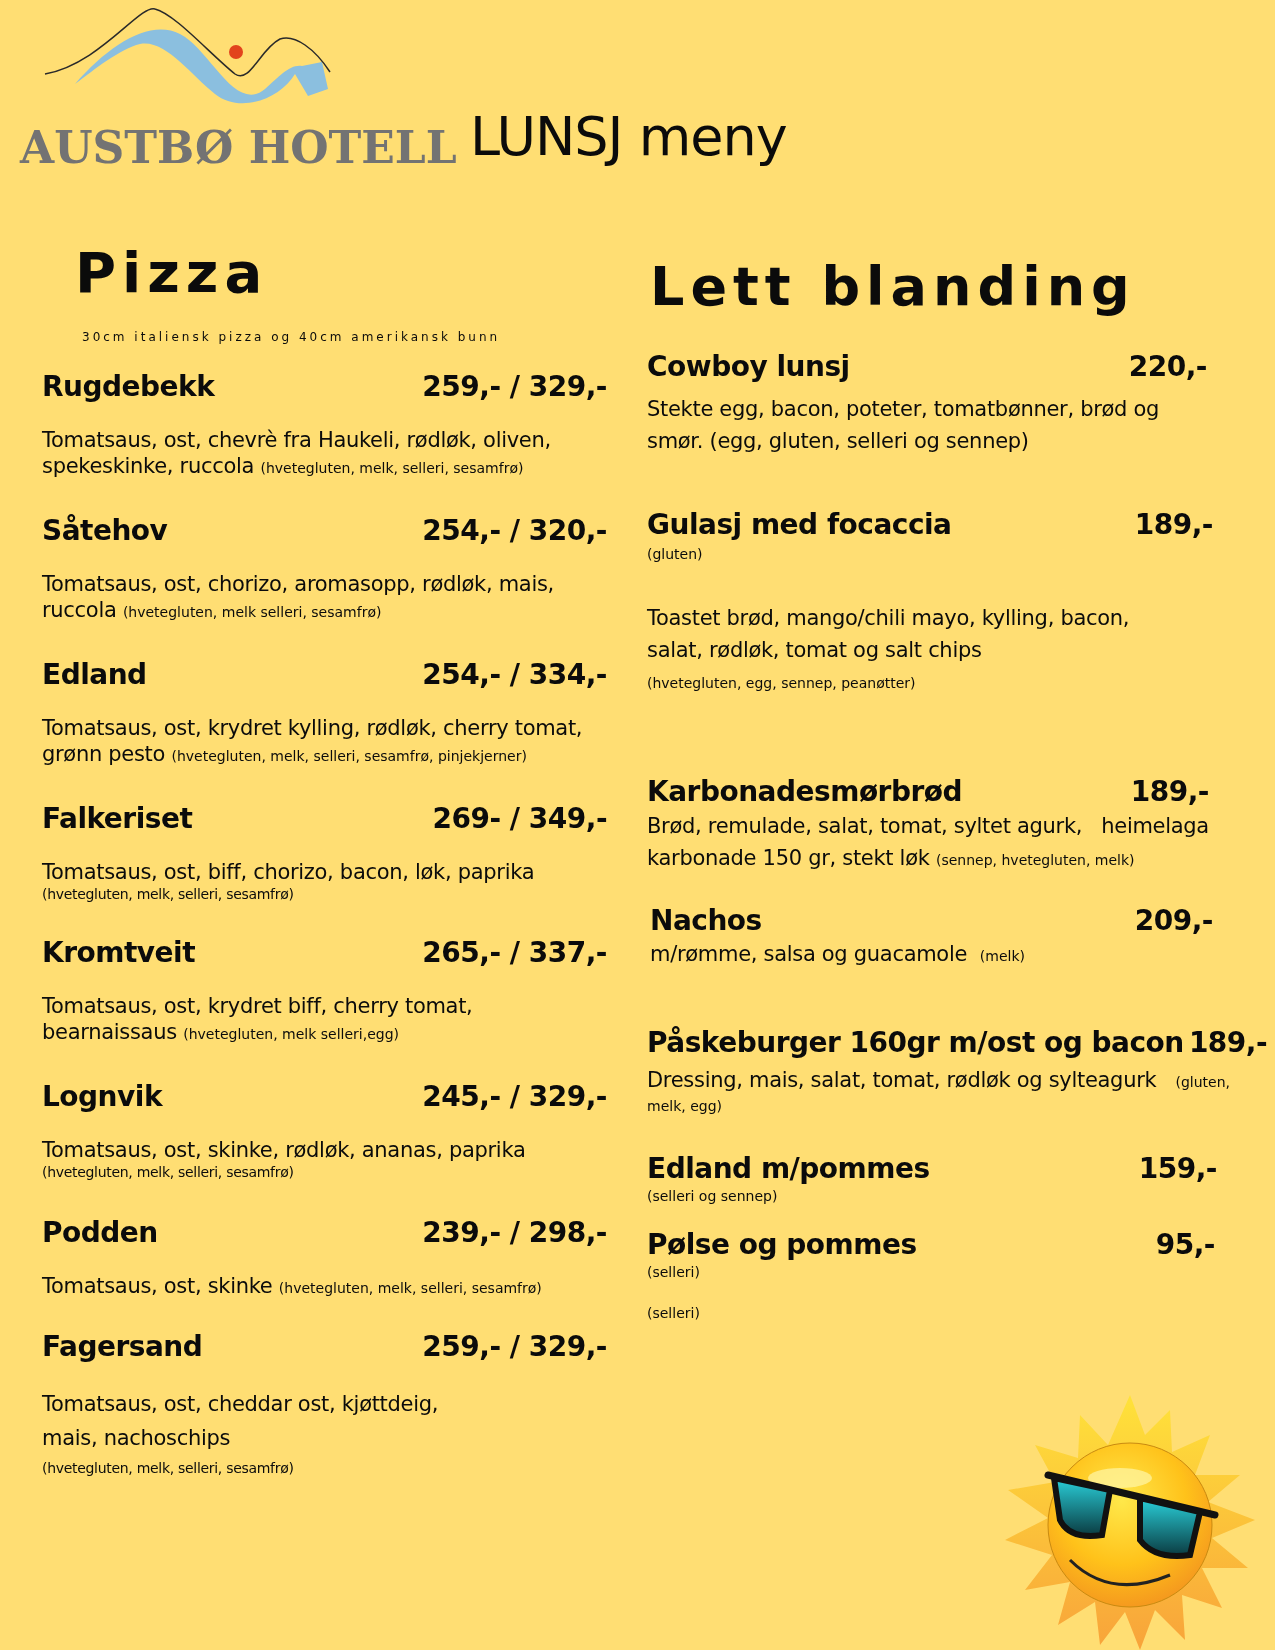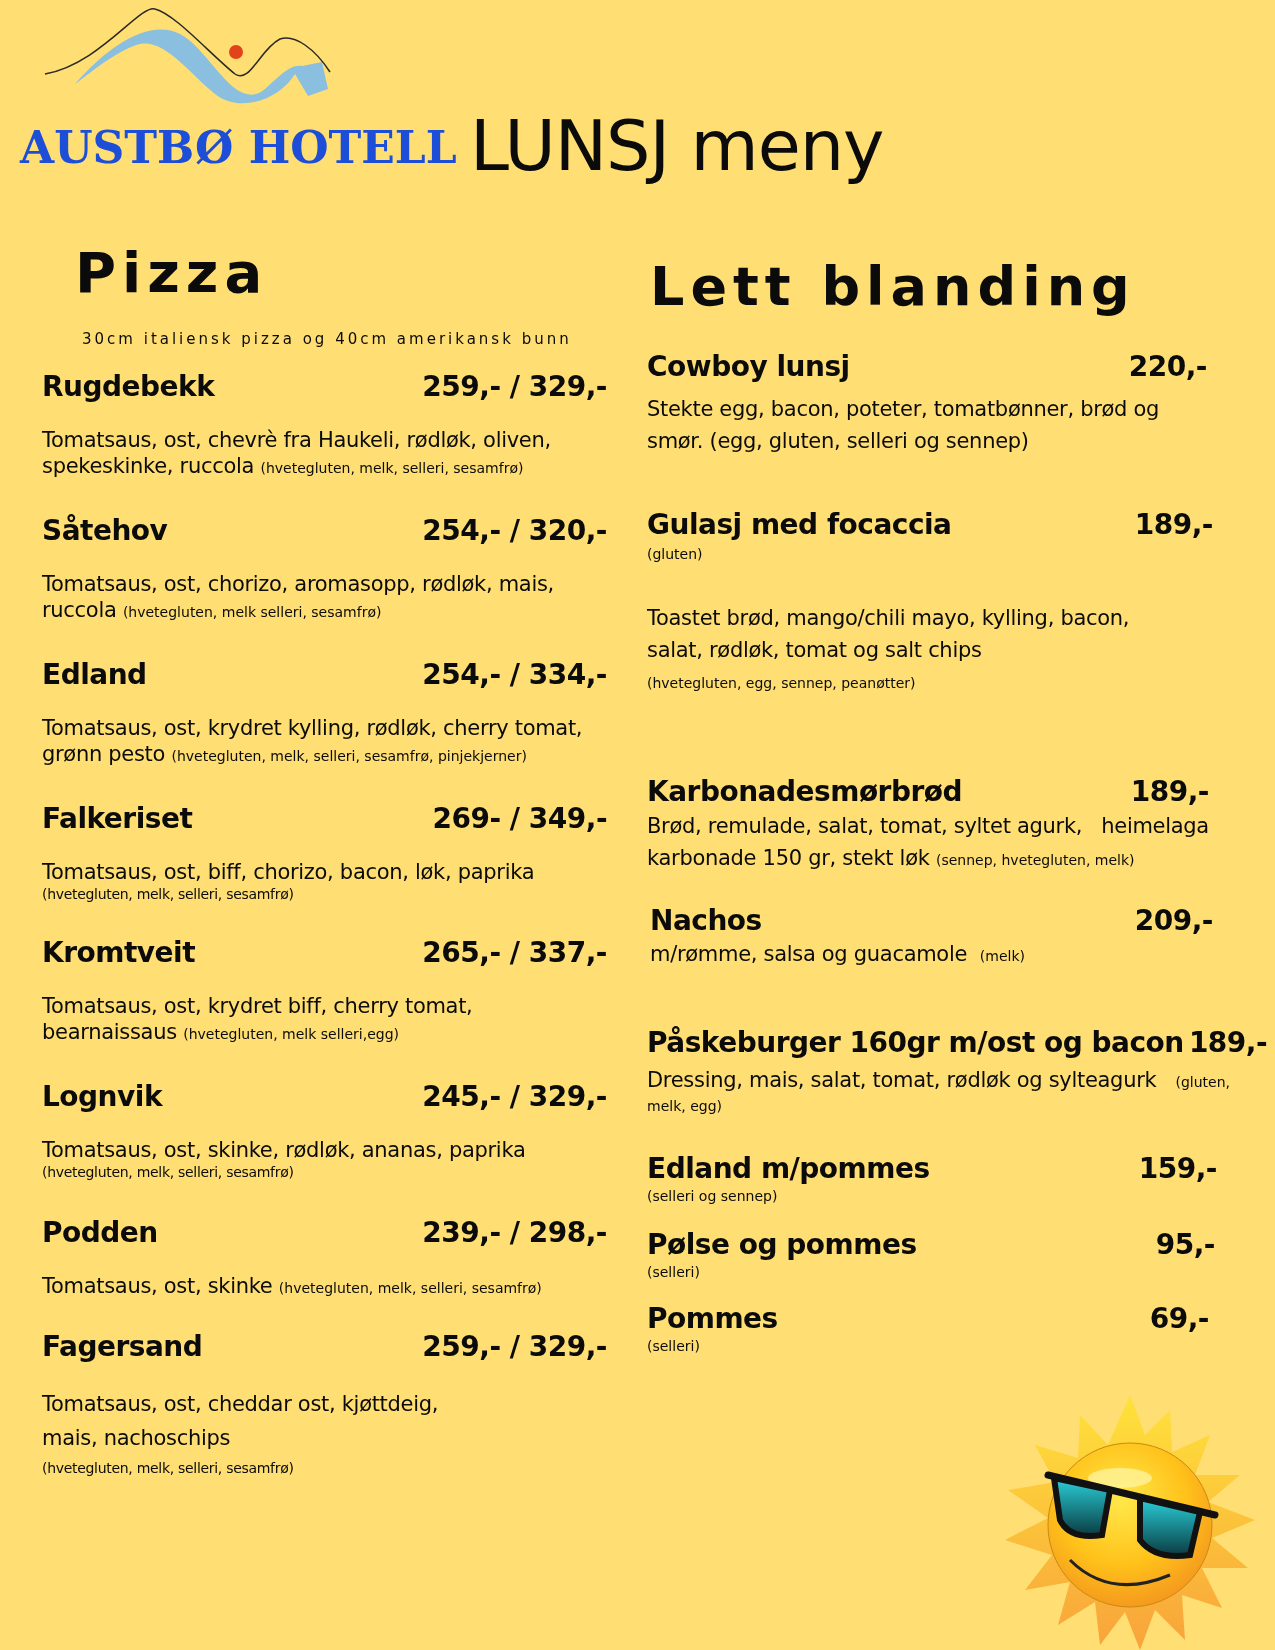--- a/index.html
+++ b/index.html
@@ -7,35 +7,35 @@
     width: 1275px; height: 1650px;
     background: #ffde73;
     font-family: "DejaVu Sans", sans-serif;
     color: #0b0b0b;
     position: relative; overflow: hidden;
   }
   .logo-svg { position: absolute; left: 40px; top: 4px; }
   .brand {
     position: absolute; left: 20px; top: 122px;
     font-family: "DejaVu Serif", serif; font-size: 44px; font-weight: bold;
-    color: #1d4ed8; letter-spacing: 0px; white-space: nowrap;
+    color: #737373; letter-spacing: 0px; white-space: nowrap;
   }
   .page-title {
     position: absolute; left: 470px; top: 105px;
-    font-family: "DejaVu Sans", sans-serif; font-size: 70px; font-weight: normal;
+    font-family: "DejaVu Sans", sans-serif; font-size: 54px; font-weight: normal;
     letter-spacing: -1px; white-space: nowrap;
   }
   .sec-title {
     position: absolute; font-weight: bold; letter-spacing: 6px; white-space: nowrap;
     font-family: "DejaVu Sans", sans-serif;
   }
   .pizza-title { left: 75px; top: 240px; font-size: 56px; }
   .lett-title { left: 650px; top: 255px; font-size: 54px; }
   .subtitle {
-    position: absolute; left: 82px; top: 330px; font-size: 15px; letter-spacing: 3px; white-space: nowrap;
+    position: absolute; left: 82px; top: 330px; font-size: 12px; letter-spacing: 3px; white-space: nowrap;
   }
   .item { position: absolute; }
   .item-head { display: flex; justify-content: space-between; align-items: baseline; }
   .item-name { font-size: 28px; font-weight: bold; white-space: nowrap; letter-spacing: -0.5px; }
   .item-name .small-name { font-size: 19px; }
   .item-price { font-size: 28px; font-weight: bold; white-space: nowrap; letter-spacing: -0.5px; }
   .desc { font-size: 21px; line-height: 26px; margin-top: 24px; letter-spacing: -0.3px; }
   .allergen { font-size: 14px; letter-spacing: 0; }
   .allergen-line { font-size: 14px; line-height: 18px; display: block; }
   .left-item { left: 42px; width: 565px; }
@@ -174,24 +174,20 @@
 
 <div class="item right-item" style="top:1228px; width:568px">
   <div class="item-head">
       <span class="item-name">Pølse og pommes</span>
       <span class="item-price">95,-</span>
     </div>
   <span class="allergen-line" style="margin-top:2px">(selleri)</span>
 </div>
 
 <div class="item right-item" style="top:1302px; width:562px">
-  <div class="item-head">
-      <span class="item-name">Pommes</span>
-      <span class="item-price">69,-</span>
-    </div>
   <span class="allergen-line" style="margin-top:2px">(selleri)</span>
 </div>
 
 <svg class="sun" width="280" height="260" viewBox="0 0 280 260">
   <defs>
     <radialGradient id="sg" cx="45%" cy="35%" r="65%">
       <stop offset="0%" stop-color="#ffe84a"></stop>
       <stop offset="60%" stop-color="#ffc21a"></stop>
       <stop offset="100%" stop-color="#f59a1e"></stop>
     </radialGradient>

